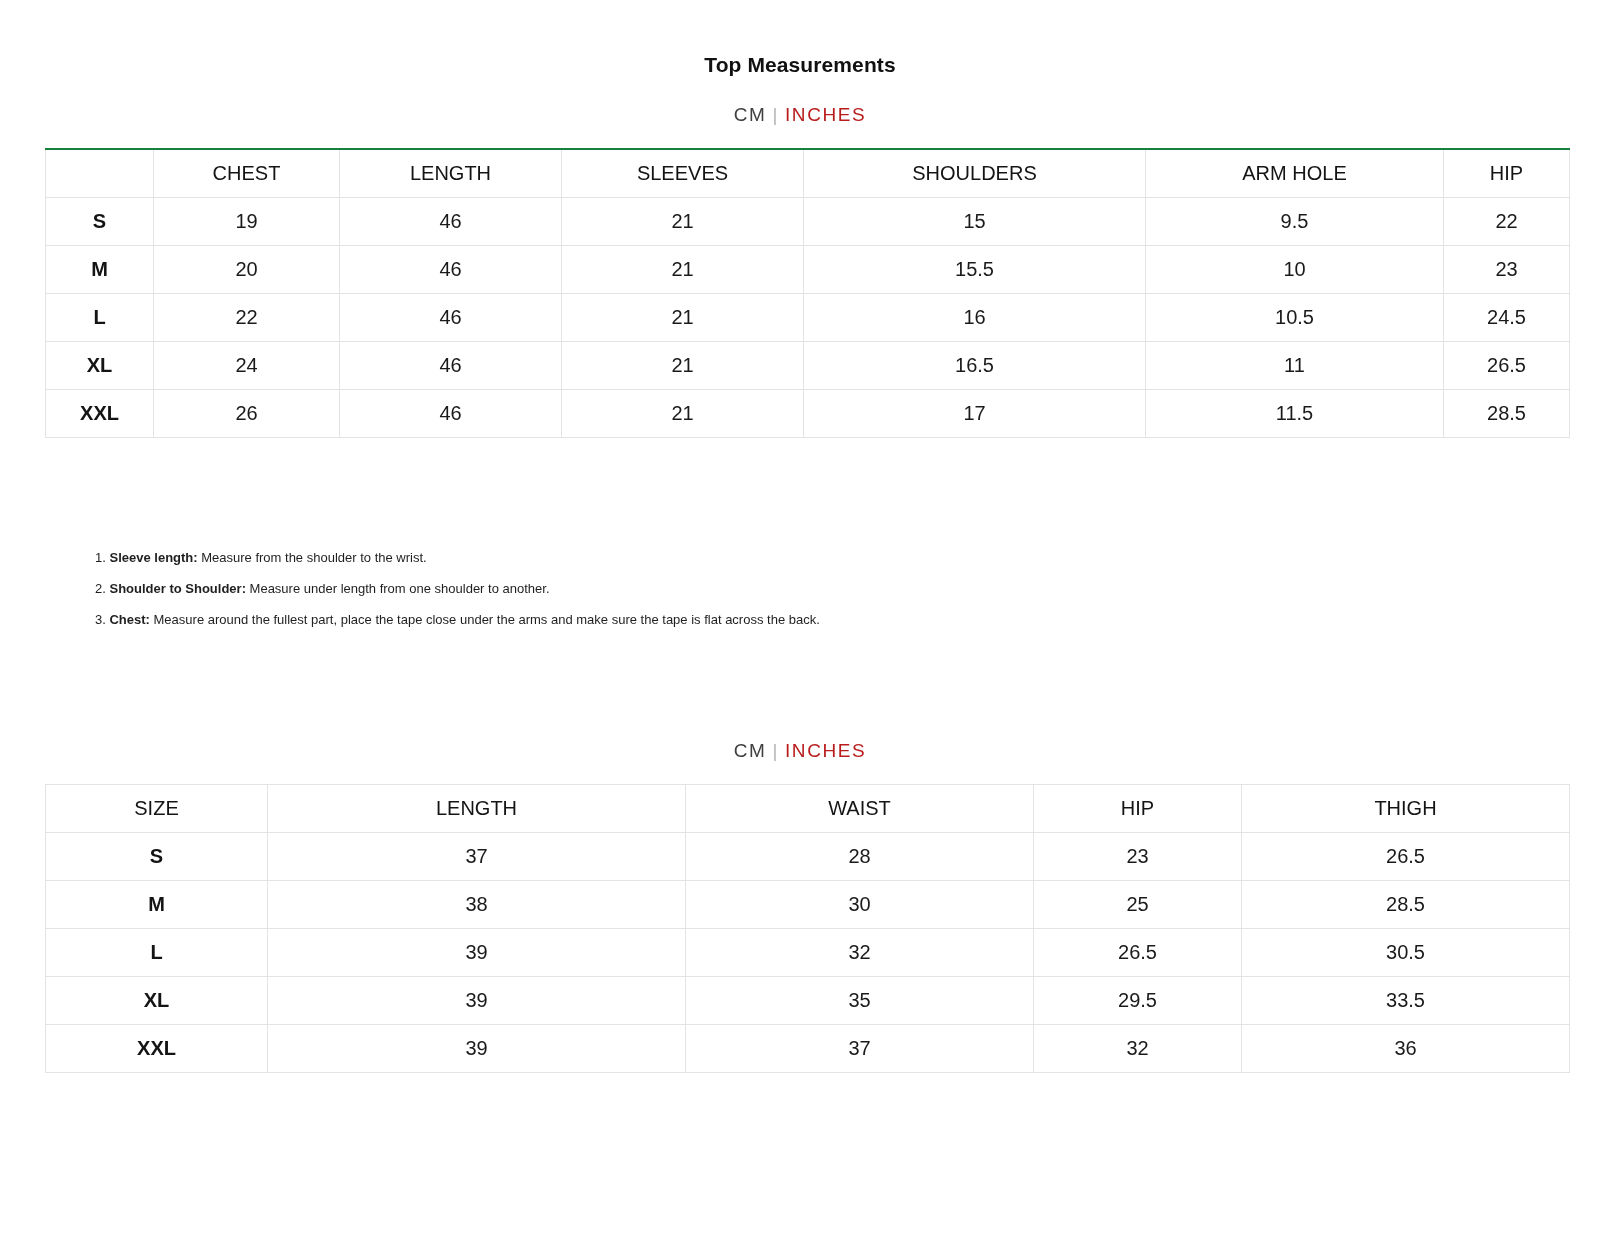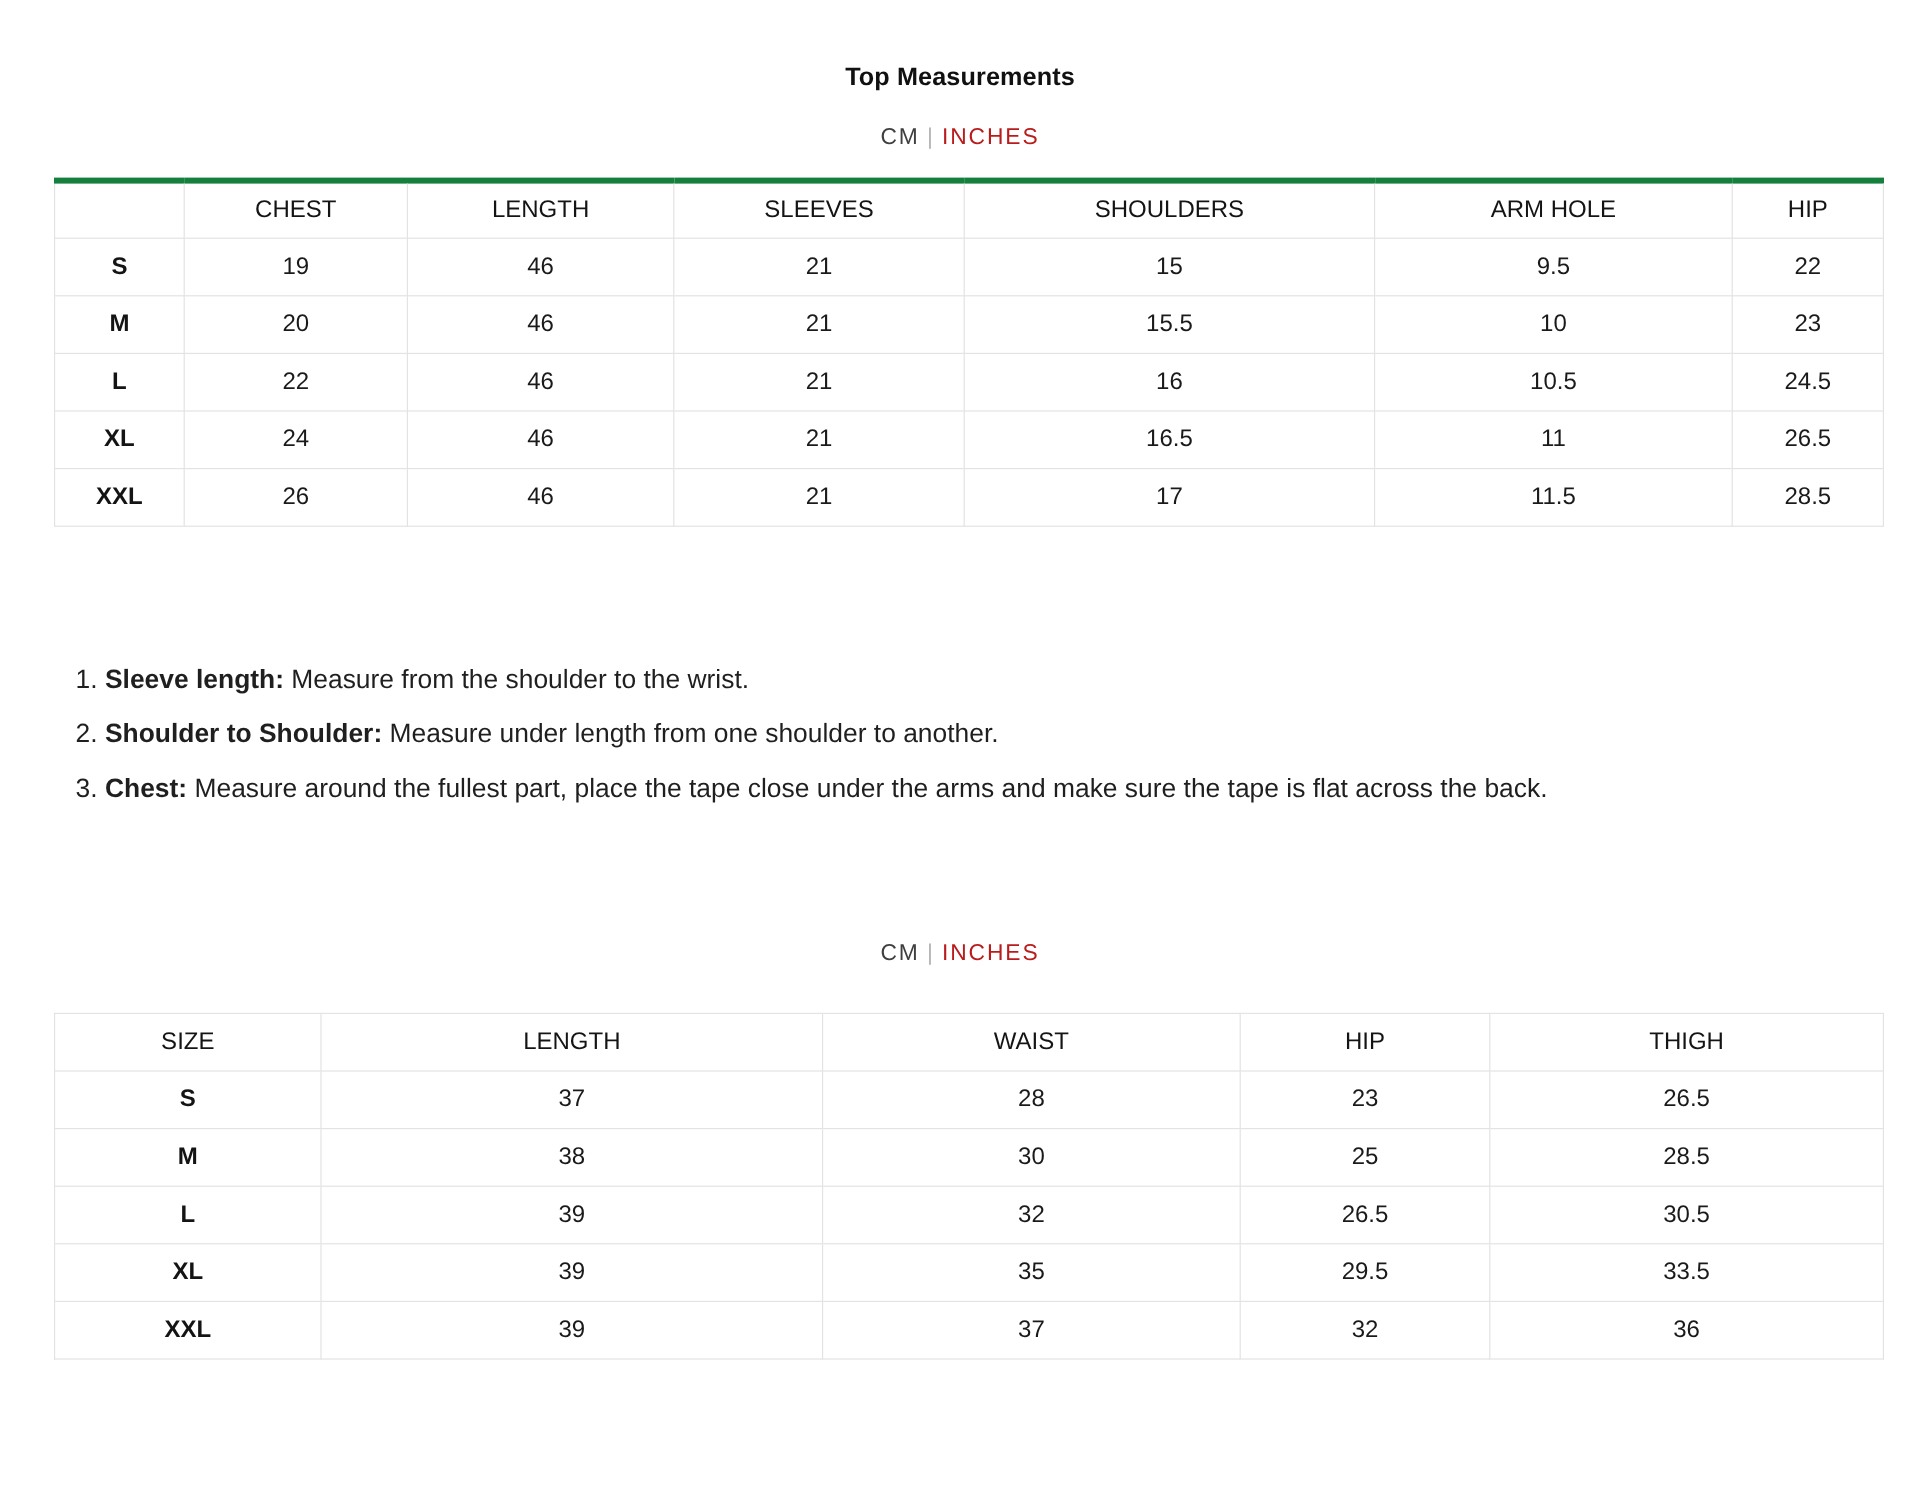--- a/index.html
+++ b/index.html
@@ -74,38 +74,38 @@
     width: 1524px;
     margin: 0 0 0 30px;
   }
   #top-table col.c0 { width: 108px; }
   #top-table col.c1 { width: 186px; }
   #top-table col.c2 { width: 222px; }
   #top-table col.c3 { width: 242px; }
   #top-table col.c4 { width: 342px; }
   #top-table col.c5 { width: 298px; }
   #top-table col.c6 { width: 126px; }
-  #top-table tr.head th { border-top: 5px solid #15803d; }
+  #top-table tr.head th { border-top: 2px solid #15803d; }
   #top-table tr td:first-child, #top-table tr th:first-child { border-left: 1px solid #e3e3e3; }
 
   
   #pant-table {
     width: 1524px;
-    margin: 16px 0 0 30px;
+    margin: 0 0 0 30px;
   }
   #pant-table col.p0 { width: 222px; }
   #pant-table col.p1 { width: 418px; }
   #pant-table col.p2 { width: 348px; }
   #pant-table col.p3 { width: 208px; }
   #pant-table col.p4 { width: 328px; }
 
   .notes {
-    margin: 0 0 0 48px;
+    margin: 0 0 0 80px;
     width: 1430px;
-    font-size: 22px;
+    font-size: 13px;
     line-height: 1.56;
     color: #1f1f1f;
   }
   .notes .note {
     margin: 0 0 11px 0;
   }
   .notes .note b { font-weight: bold; }
 </style>
 </head>
 <body>

